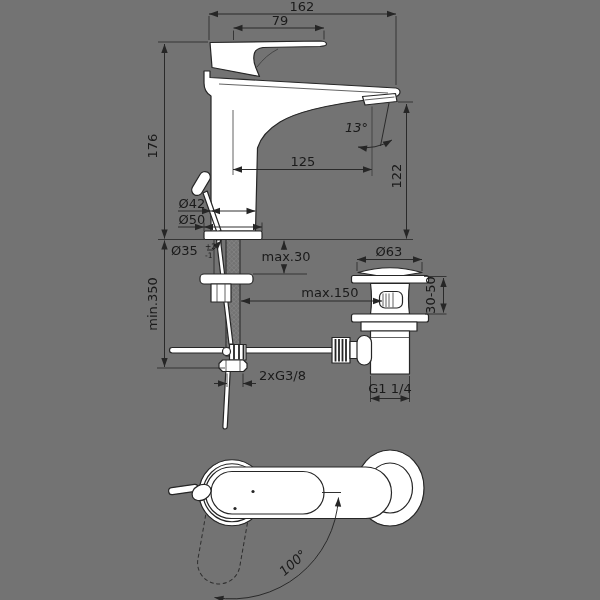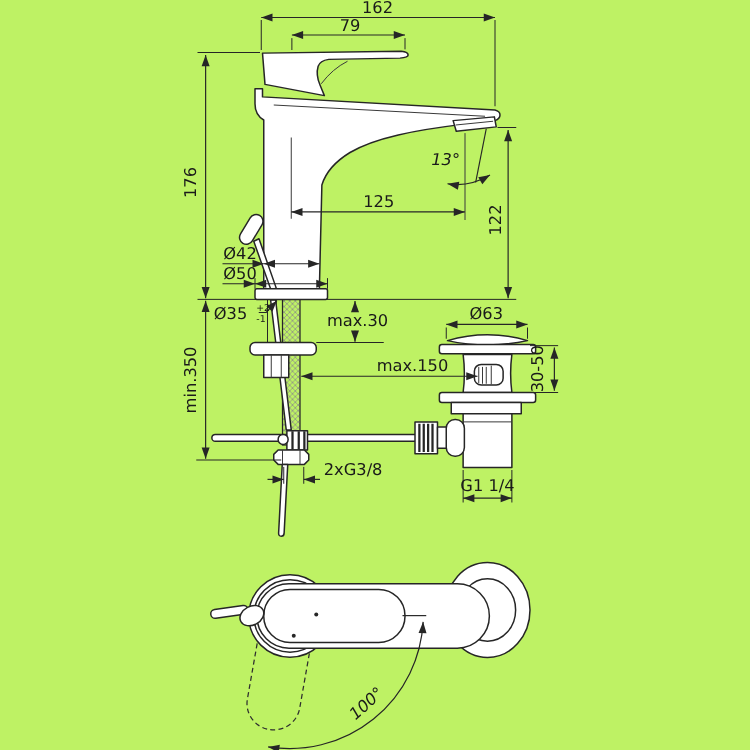--- a/index.html
+++ b/index.html
@@ -1,16 +1,16 @@
 <!DOCTYPE html>
 <html><head>
 <meta charset="utf-8">
 <style>
   html,body{margin:0;padding:0;background:#fff;}
-  .canvas{position:relative;width:600px;height:600px;background:#bef264;overflow:hidden;
+  .canvas{position:relative;width:600px;height:600px;background:#737373;overflow:hidden;
           font-family:"DejaVu Sans",sans-serif;}
   svg text{font-family:"DejaVu Sans",sans-serif;font-size:13px;fill:#1a1a1a;}
   svg text.sm{font-size:7.5px;}
   svg text.it{font-style:italic;}
   svg text.mid{text-anchor:middle;}
   .ol{fill:#ffffff;stroke:#262626;stroke-width:1.2;stroke-linejoin:round;}
   .thin{fill:none;stroke:#3a3a3a;stroke-width:0.8;}
   .dim{fill:none;stroke:#262626;stroke-width:0.95;}
   .ext{fill:none;stroke:#262626;stroke-width:0.8;}
   .dsh{fill:none;stroke:#2e2e2e;stroke-width:1;stroke-dasharray:4 2.6;}

